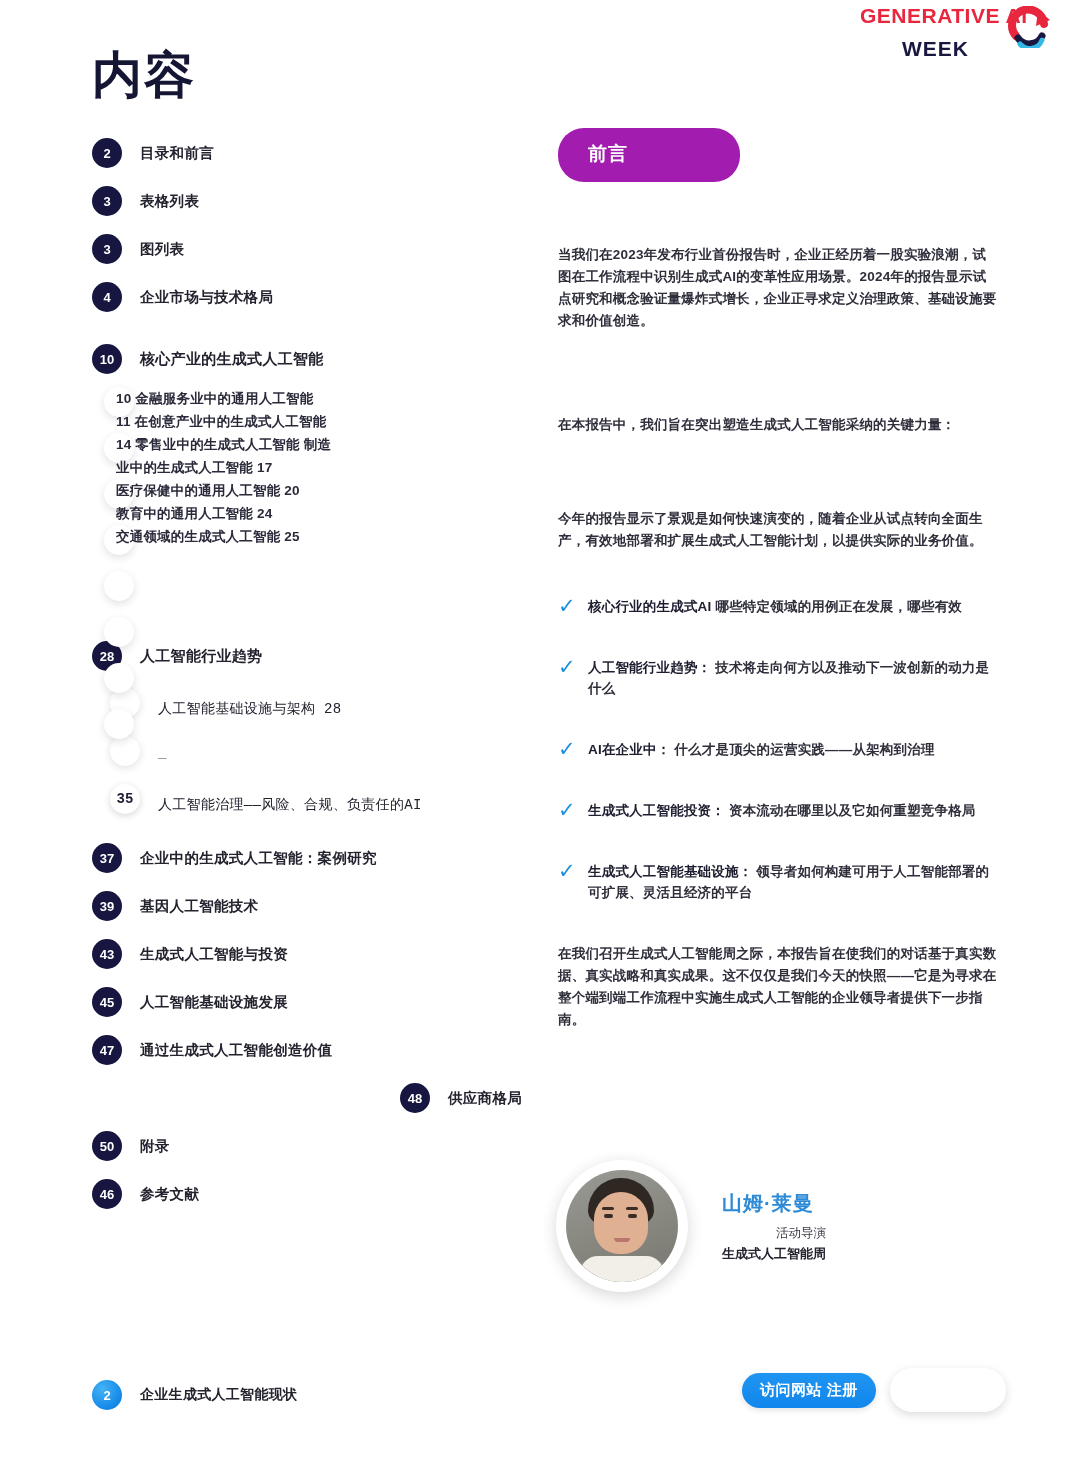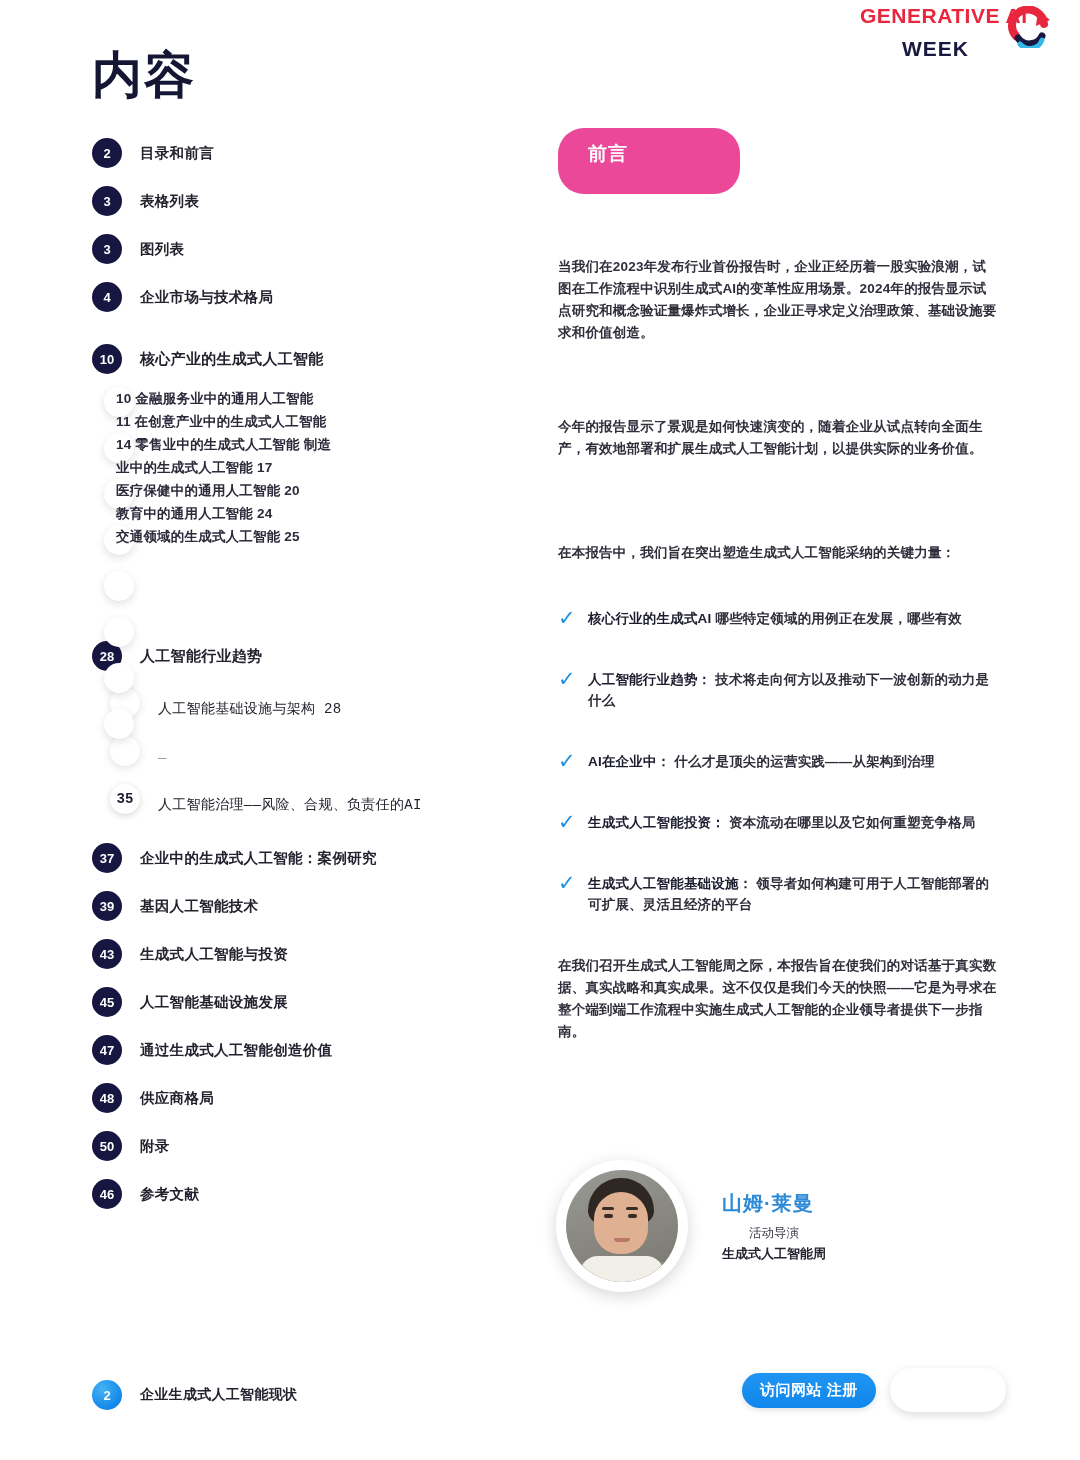--- a/index.html
+++ b/index.html
@@ -74,22 +74,22 @@
   .subrow .row-label { font-size:14px; font-weight:normal; color:#23232f; }
   .subrow .dash { margin-left:18px; color:#9a9aa8; font-size:14px; }
 
   
   .foot-left { position:absolute; left:92px; top:1380px; display:flex; align-items:center; }
   .foot-left .row-label { font-size:14px; font-weight:bold; }
 
   
   .right { position:absolute; left:558px; top:128px; width:440px; }
   .pill-title {
-    display:inline-block; background:#ec4899; color:#ffffff;
-    border-radius:26px; padding:13px 62px 27px 30px;
+    display:inline-block; background:#a21caf; color:#ffffff;
+    border-radius:26px; padding:13px 62px 15px 30px;
     font-size:19px; font-weight:bold; letter-spacing:1px;
     min-width:182px;
   }
   .para {
     font-size:13.5px; line-height:22px; color:#2f2f3c;
     font-weight:bold; letter-spacing:.2px;
   }
   .p1 { margin-top:62px; }
   .p2 { margin-top:72px; }
   .p3 { margin-top:82px; }
@@ -132,21 +132,21 @@
   .av-body { position:absolute; left:14px; top:86px; width:84px; height:34px;
     border-radius:18px 18px 0 0; background:#f2efe9; }
   .av-shoulderL{ position:absolute; left:2px; top:92px; width:30px; height:30px; background:#8e8e86; border-radius:14px 0 0 0;}
   .av-shoulderR{ position:absolute; right:2px; top:92px; width:30px; height:30px; background:#8e8e86; border-radius:0 14px 0 0;}
 
   .author-info { margin-left:34px; }
   .author-name {
     font-size:20px; font-weight:bold; color:#2c8ad6;
     letter-spacing:1px; margin-bottom:8px;
   }
-  .author-role { font-size:12.5px; color:#3a3a48; text-align:center; margin-bottom:3px; }
+  .author-role { font-size:12.5px; color:#3a3a48; text-align:right; margin-bottom:3px; }
   .author-org  { font-size:13px; font-weight:bold; color:#23232f; text-align:center; }
 
   
   .cta { position:absolute; left:742px; top:1368px; display:flex; align-items:center; }
   .btn-blue {
     background:linear-gradient(180deg,#1f95f2 0%,#1186ec 100%);
     color:#ffffff; font-size:15px; font-weight:bold;
     border-radius:24px; padding:8px 18px; letter-spacing:.5px;
     white-space:nowrap; border:none; box-shadow:0 2px 6px rgba(0,0,0,.12);
   }
@@ -255,21 +255,21 @@
         <div class="row-label">生成式人工智能与投资</div>
       </div>
       <div class="toc-row" style="margin-bottom:16px;">
         <div class="badge">45</div>
         <div class="row-label">人工智能基础设施发展</div>
       </div>
       <div class="toc-row" style="margin-bottom:16px;">
         <div class="badge">47</div>
         <div class="row-label">通过生成式人工智能创造价值</div>
       </div>
-      <div class="toc-row" style="margin-bottom:16px;">
+      <div class="toc-row" style="margin-bottom:16px;justify-content:flex-end;">
         <div class="badge">48</div>
         <div class="row-label">供应商格局</div>
       </div>
       <div class="toc-row" style="margin-bottom:16px;">
         <div class="badge">50</div>
         <div class="row-label">附录</div>
       </div>
       <div class="toc-row" style="margin-bottom:16px;">
         <div class="badge">46</div>
         <div class="row-label">参考文献</div>
@@ -279,22 +279,22 @@
 
   <div class="foot-left">
     <div class="badge blue">2</div>
     <div class="row-label">企业生成式人工智能现状</div>
   </div>
 
   <div class="right">
     <div class="pill-title">前言</div>
 
     <div class="para p1">当我们在2023年发布行业首份报告时，企业正经历着一股实验浪潮，试图在工作流程中识别生成式AI的变革性应用场景。2024年的报告显示试点研究和概念验证量爆炸式增长，企业正寻求定义治理政策、基础设施要求和价值创造。</div>
+    <div class="para p3">在本报告中，我们旨在突出塑造生成式人工智能采纳的关键力量：</div>
     <div class="para p2">今年的报告显示了景观是如何快速演变的，随着企业从试点转向全面生产，有效地部署和扩展生成式人工智能计划，以提供实际的业务价值。</div>
-    <div class="para p3">在本报告中，我们旨在突出塑造生成式人工智能采纳的关键力量：</div>
 
     <div class="checks">
       <div class="check-item">
         <div class="check-ico">✓</div>
         <div class="check-txt">
           <b>核心行业的生成式AI</b><span>  哪些特定领域的用例正在发展，哪些有效</span>
         </div>
       </div>
       <div class="check-item">
         <div class="check-ico">✓</div>

